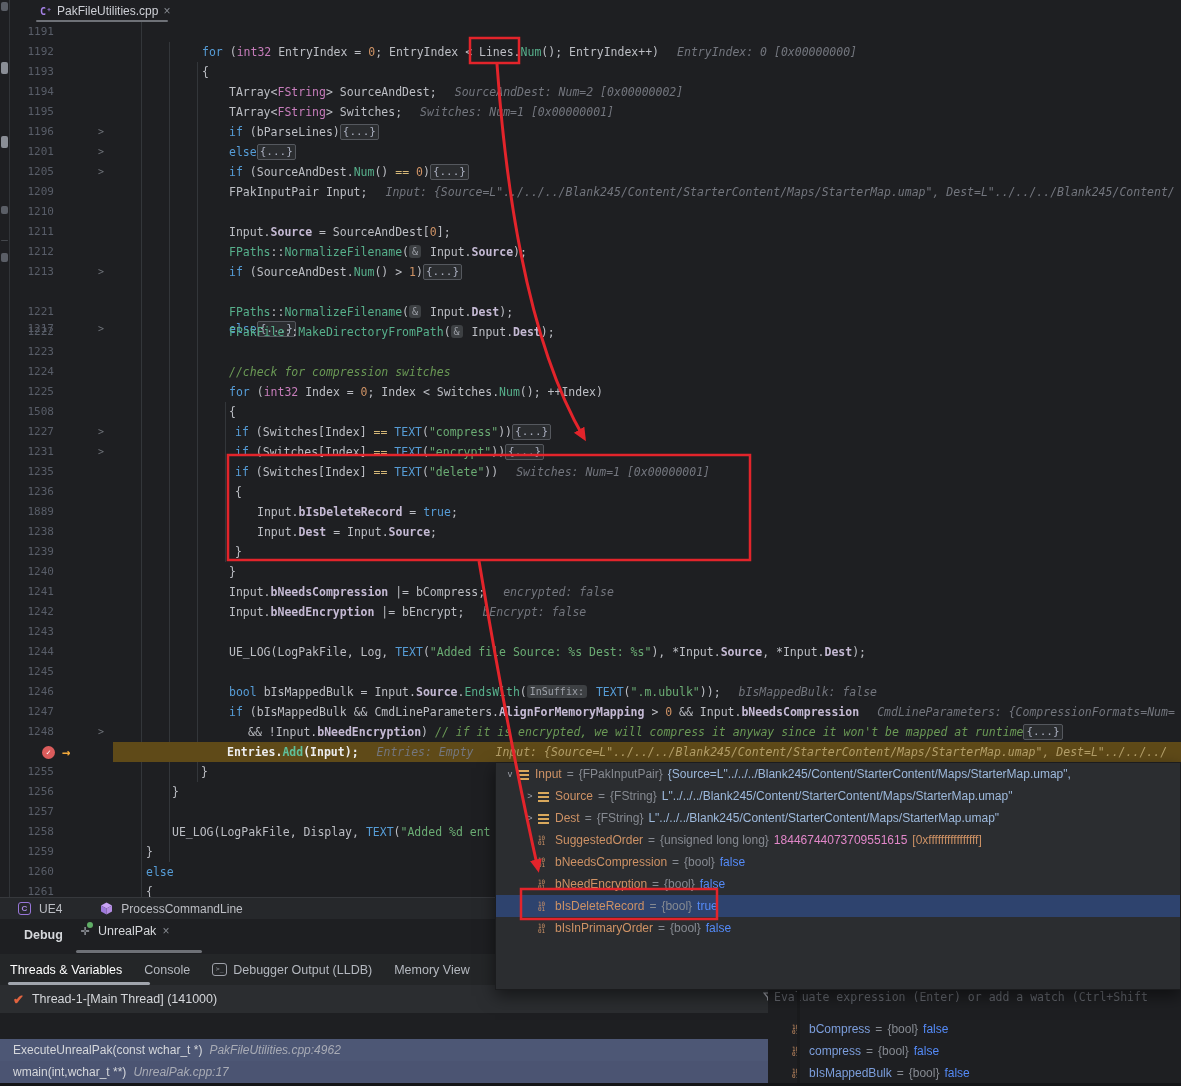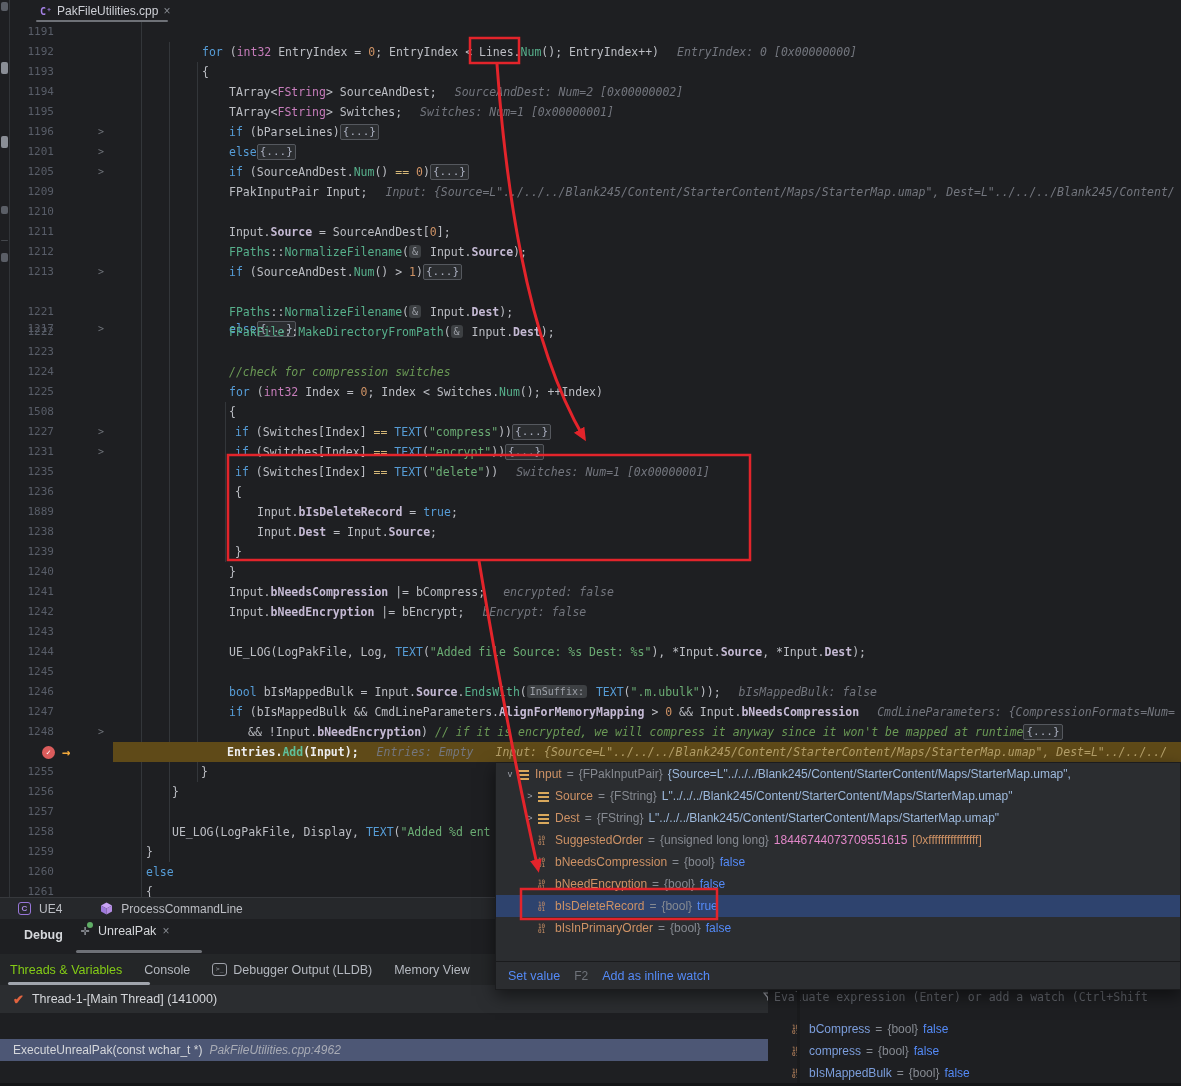--- a/index.html
+++ b/index.html
@@ -70,21 +70,21 @@
   #debug-row{position:absolute;left:0;top:919px;width:1181px;height:35px;background:#1E1F22;z-index:10;}
   #debug-label{position:absolute;left:24px;top:9px;color:#D5D7DB;font-weight:bold;font-size:12.5px;}
   #session-tab{position:absolute;left:78px;top:5px;display:flex;align-items:center;gap:6px;}
   .dbg-icon{position:relative;width:14px;height:14px;color:#9DA0A8;font-size:11px;line-height:14px;text-align:center;}
   .dbg-icon .gdot{position:absolute;right:-1px;top:-2px;width:6px;height:6px;border-radius:50%;background:#5FAD65;}
   #session-tab-label{color:#D5D7DB;font-size:12.5px;}
   #session-underline{position:absolute;left:76px;top:31px;width:126px;height:3px;background:#6E7177;border-radius:1.5px;}
   #subtab-row{position:absolute;left:0;top:954px;width:1181px;height:31px;background:#242628;z-index:10;
      display:flex;align-items:center;gap:22px;padding-left:10px;font-size:12.5px;color:#B4B8BF;}
   .subtab{display:flex;align-items:center;gap:6px;}
-  .subtab.active{color:#84cc16;}
+  .subtab.active{color:#ffffff;}
   #subtab-underline{position:absolute;left:8px;top:28px;width:142px;height:3px;background:#A1A5AD;border-radius:1.5px;}
   .term-icon{width:15px;height:13px;border:1px solid #9DA0A8;border-radius:3px;color:#9DA0A8;font-size:6.5px;
      line-height:11px;text-align:center;font-family:"DejaVu Sans Mono",monospace;}
   #thread-row{position:absolute;left:0;top:985px;width:797px;height:28px;background:#2B2D30;z-index:10;
      display:flex;align-items:center;padding-left:13px;gap:8px;}
   #thread-check{color:#E0633F;font-size:13px;font-weight:bold;}
   #thread-label{color:#D5D7DB;font-size:12.5px;}
   #thread-icons{position:absolute;right:8px;top:6px;display:flex;gap:8px;align-items:center;color:#9DA0A8;}
   #frames{position:absolute;left:0;top:1013px;width:797px;height:73px;background:#1E1F22;z-index:10;overflow:hidden;}
   .frame-row{position:absolute;left:0;width:100%;height:22px;display:flex;align-items:center;padding-left:13px;
@@ -378,25 +378,20 @@
       </div>
       <div class="prow" style="padding-left: 26px;">
         <span class="pchev"></span>
         <span class="bin-icon">10<br>01</span>
         <span class="vname">bIsInPrimaryOrder</span>
         <span class="veq">=</span>
         <span class="vtype">{bool}</span>
         <span class="vbool">false</span>
       </div>
     </div>
-  <div id="popup-footer">
-    <span class="plink">Set value</span>
-    <span class="pkey">F2</span>
-    <span class="plink">Add as inline watch</span>
-  </div>
 </div>
 
 <div class="hline" style="top:897px;"></div>
 <div id="breadcrumb-row">
   <span class="module-icon">C</span>
   <span>UE4</span>
   <span style="width:22px;"></span>
   <svg width="13" height="13" viewBox="0 0 13 13">
     <polygon points="6.5,0.5 12,3.5 6.5,6.5 1,3.5" fill="#C9A3F5"></polygon>
     <polygon points="1,3.5 6.5,6.5 6.5,12.5 1,9.5" fill="#9E7ADB"></polygon>
@@ -436,20 +431,24 @@
     <svg width="12" height="12" viewBox="0 0 12 12">
       <path d="M1,2 L11,2 L7.3,6.5 L7.3,10.5 L4.7,9 L4.7,6.5 Z" fill="none" stroke="#9DA0A8" stroke-width="1.2"></path>
     </svg>
     <span style="display:inline-block;transform:rotate(90deg);font-size:10px;">&gt;</span>
   </span>
 </div>
 <div id="frames">
     <div class="frame-row" style="top: 26px; background: rgb(77, 87, 117);">
       <span>ExecuteUnrealPak(const wchar_t *)</span>
       <span class="frame-file">PakFileUtilities.cpp:4962</span>
+    </div>
+    <div class="frame-row" style="top: 48px; background: rgb(75, 84, 114);">
+      <span>wmain(int,wchar_t **)</span>
+      <span class="frame-file">UnrealPak.cpp:17</span>
     </div>
   </div>
 <div id="vdivider"></div>
 <div id="right-panel">
   <div id="evaluate-row">Evaluate expression (Enter) or add a watch (Ctrl+Shift</div>
   <div id="watch-rows">
       <div class="watch-row" style="top: 32px;">
         <span class="bin-icon">10<br>01</span>
         <span class="wname">bCompress</span>
         <span class="veq">=</span>

